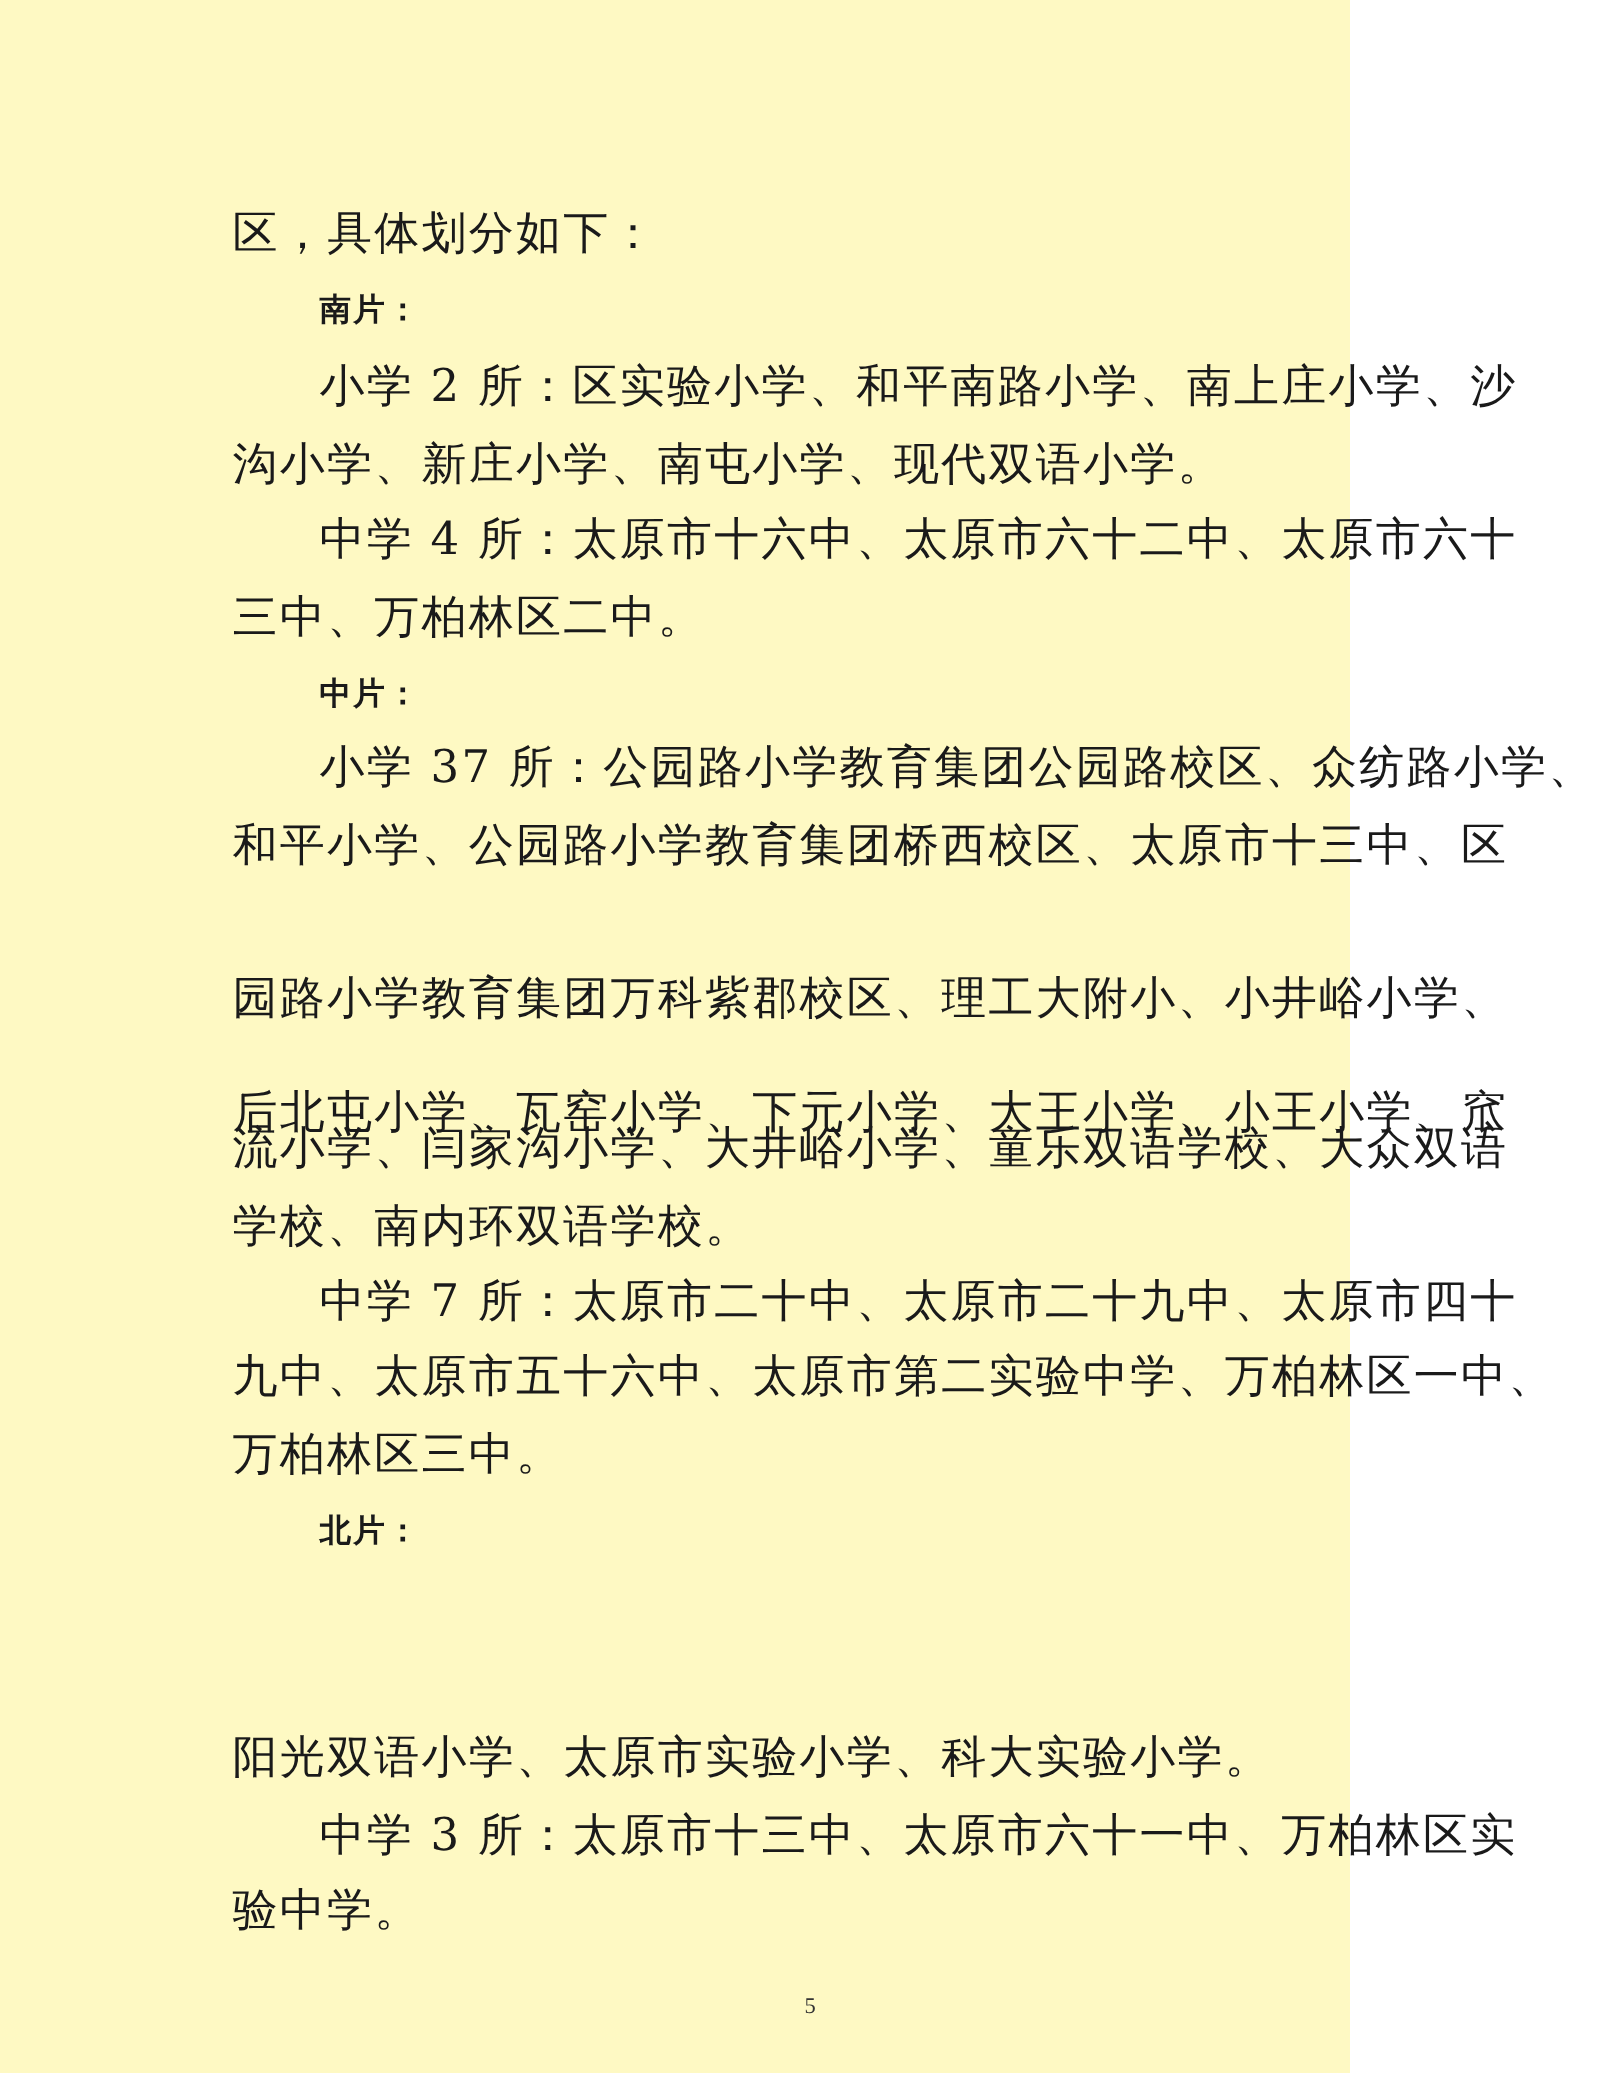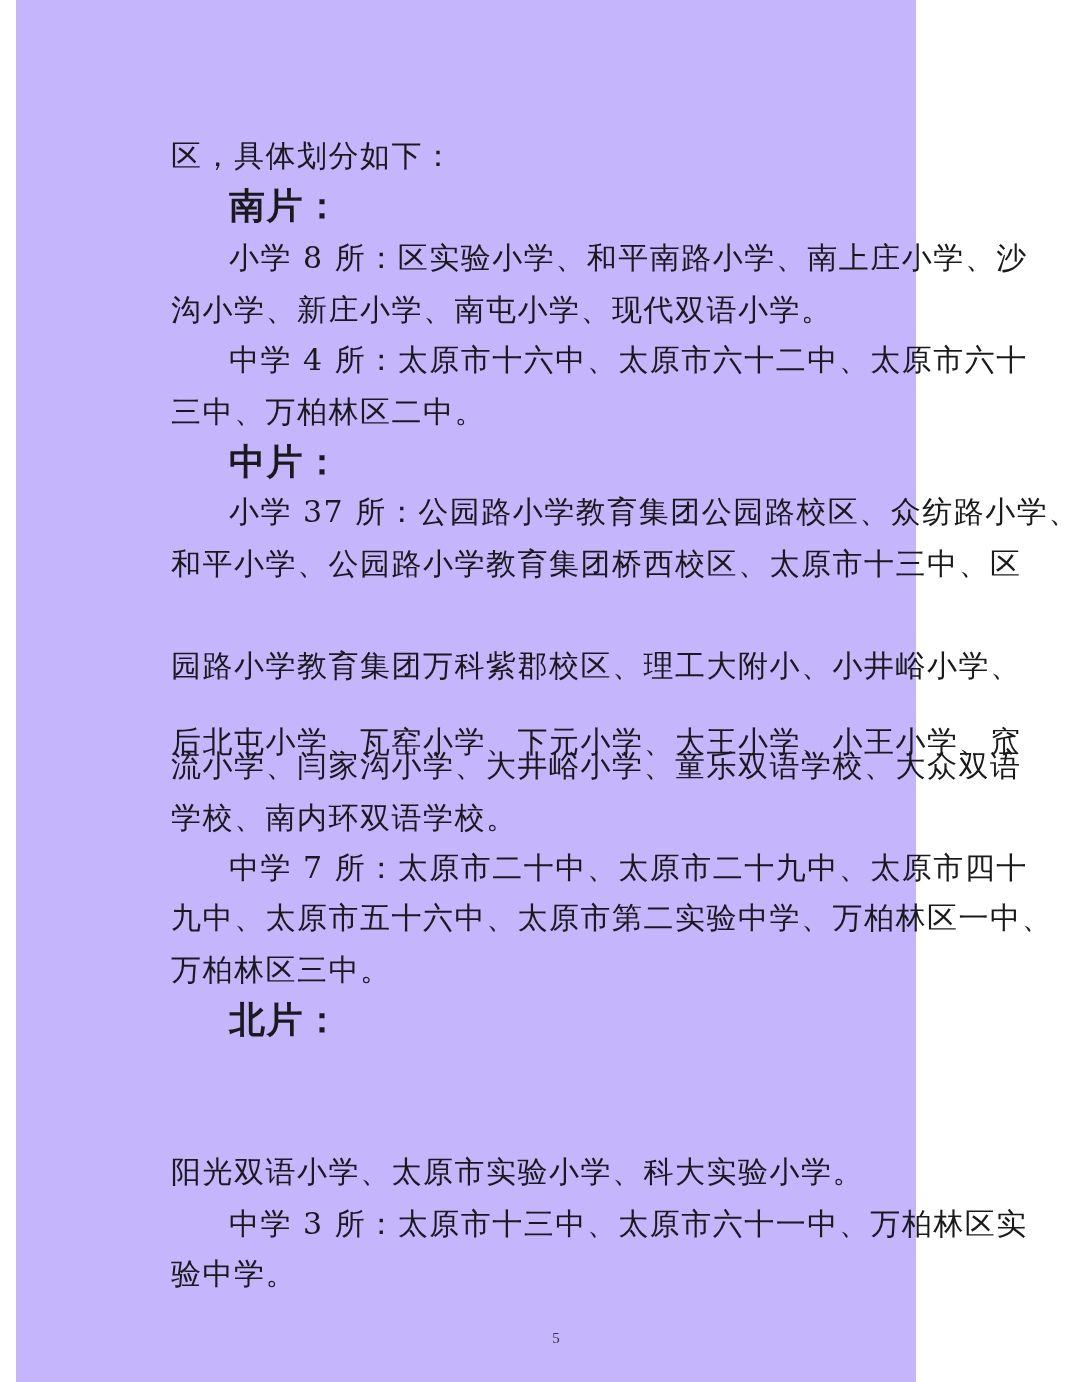--- a/index.html
+++ b/index.html
@@ -1,49 +1,48 @@
 <!DOCTYPE html>
 <html><head>
 <meta charset="utf-8">
 <style>
   html, body { margin: 0; padding: 0; background: #ffffff; }
   body { width: 1080px; height: 1382px; position: relative; overflow: hidden; }
   .page {
     position: absolute; left: 0; top: 0; width: 900px; height: 1382px;
-    background: #c4b5fd;
+    background: #fef9c3;
     font-family: "DejaVu Serif", "Liberation Serif", serif;
     color: #1a1a1a;
-    margin-left: 16px;
   }
   .line {
     position: absolute;
     left: 155px;
     width: 790px;
     font-size: 30px;
     line-height: 36px;
     white-space: nowrap;
     letter-spacing: 1.5px;
   }
   .indent { left: 213px; }
-  .heading { font-family: "DejaVu Sans", "Liberation Sans", sans-serif; font-weight: bold; font-size: 36px; }
+  .heading { font-family: "DejaVu Sans", "Liberation Sans", sans-serif; font-weight: bold; font-size: 21px; }
   .page-number {
     position: absolute; left: 0; width: 1080px; top: 1330px;
     text-align: center; font-size: 15px;
     font-family: "Liberation Serif", "DejaVu Serif", serif; color: #333;
   }
 </style>
 </head>
 <body>
 
 <div class="page">
 
   <div class="line" style="top:138px">区，具体划分如下：</div>
 
   <div class="line indent heading" style="top:188px">南片：</div>
-  <div class="line indent" style="top:240px">小学 8 所：区实验小学、和平南路小学、南上庄小学、沙</div>
+  <div class="line indent" style="top:240px">小学 2 所：区实验小学、和平南路小学、南上庄小学、沙</div>
   <div class="line" style="top:292px">沟小学、新庄小学、南屯小学、现代双语小学。</div>
   <div class="line indent" style="top:342px">中学 4 所：太原市十六中、太原市六十二中、太原市六十</div>
   <div class="line indent heading" style="top:444px">中片：</div>
 
   <div class="line" style="top:394px">三中、万柏林区二中。</div>
   <div class="line indent" style="top:494px">小学 37 所：公园路小学教育集团公园路校区、众纺路小学、</div>
   <div class="line" style="top:546px">和平小学、公园路小学教育集团桥西校区、太原市十三中、区</div>
   <div class="line" style="top:648px">园路小学教育集团万科紫郡校区、理工大附小、小井峪小学、</div>
   <div class="line" style="top:724px">后北屯小学、瓦窑小学、下元小学、大王小学、小王小学、窊</div>
   <div class="line" style="top:748px">流小学、闫家沟小学、大井峪小学、童乐双语学校、大众双语</div>

